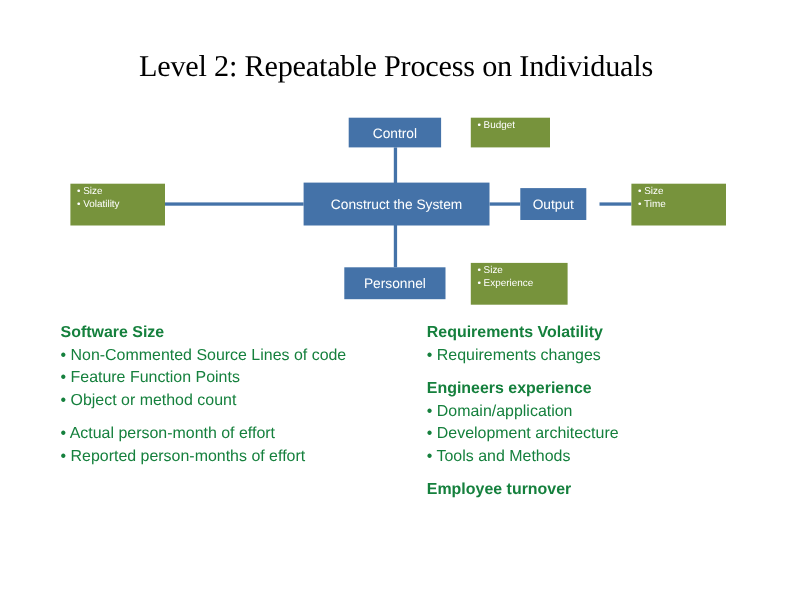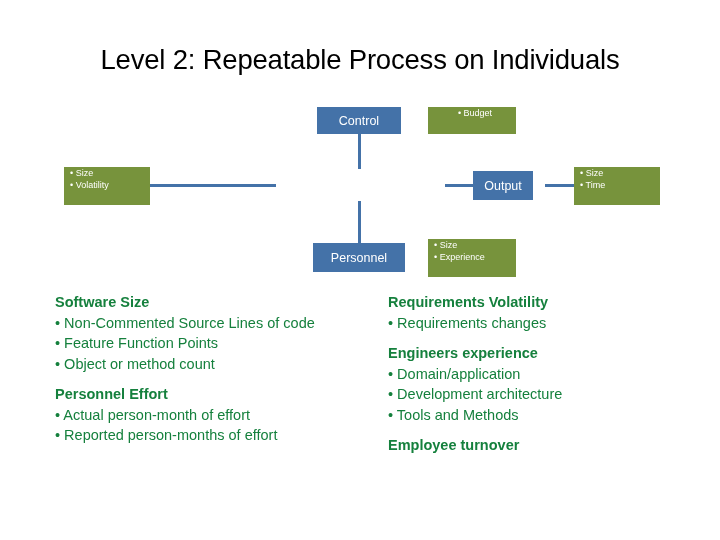--- a/index.html
+++ b/index.html
@@ -22,21 +22,21 @@
 
   
   .title {
     position: absolute;
     left: 0;
     top: 44px;
     width: 720px;
     text-align: center;
     font-size: 27.5px;
     color: #000000;
-    font-family: Liberation Sans, sans-serif;
+    font-family: Liberation Serif, serif;
     font-weight: 400;
     letter-spacing: -0.2px;
   }
 
   
   .box {
     position: absolute;
     box-sizing: border-box;
     color: #ffffff;
     display: flex;
@@ -92,30 +92,33 @@
 
   <div class="conn" style="left:150px; top:184px; width:126px; height:3px;"></div>
   <div class="conn" style="left:445px; top:184px; width:28px; height:3px;"></div>
   <div class="conn" style="left:545px; top:184px; width:29px; height:3px;"></div>
   <div class="conn" style="left:358px; top:134px; width:3px; height:35px;"></div>
   <div class="conn" style="left:358px; top:201px; width:3px; height:42px;"></div>
 
   <div class="box box-blue" style="left:317px; top:107px; width:84px; height:27px;">
     <span>Control</span>
   </div>
-  <div class="box box-green" style="left:428px; top:107px; width:88px; height:27px;align-items:center;">
+  <div class="box box-green" style="left:428px; top:107px; width:72px; height:27px;">
     <span class="bullet-line">• Budget</span>
   </div>
 
   <div class="box box-green" style="left:64px; top:167px; width:86px; height:38px;">
     <span class="bullet-line">• Size</span>
     <span class="bullet-line">• Volatility</span>
   </div>
 
 
+  <div class="box box-blue" style="left:276px; top:166px; width:169px; height:39px;">
+    <span>Construct the System</span>
+  </div>
 
   <div class="box box-blue" style="left:473px; top:171px; width:60px; height:29px;">
     <span>Output</span>
   </div>
 
   <div class="box box-green" style="left:574px; top:167px; width:86px; height:38px;">
     <span class="bullet-line">• Size</span>
     <span class="bullet-line">• Time</span>
   </div>
 
@@ -126,21 +129,20 @@
     <span class="bullet-line">• Size</span>
     <span class="bullet-line">• Experience</span>
   </div>
 
   <div class="textcol" style="left:55px; top:292px; width:330px;">
     <div class="ln hdr">Software Size</div>
     <div class="ln">• Non-Commented Source Lines of code</div>
     <div class="ln">• Feature Function Points</div>
     <div class="ln">• Object or method count</div>
     <div class="spacer"></div>
-    <div class="ln hdr">Personnel Effort</div>
     <div class="ln">• Actual person-month of effort</div>
     <div class="ln">• Reported person-months of effort</div>
   </div>
 
   <div class="textcol" style="left:388px; top:292px; width:320px;">
     <div class="ln hdr">Requirements Volatility</div>
     <div class="ln">• Requirements changes</div>
     <div class="spacer"></div>
     <div class="ln hdr">Engineers experience</div>
     <div class="ln">• Domain/application</div>

